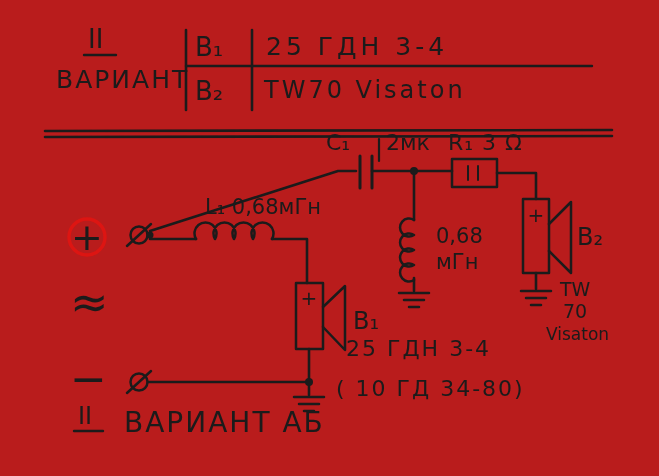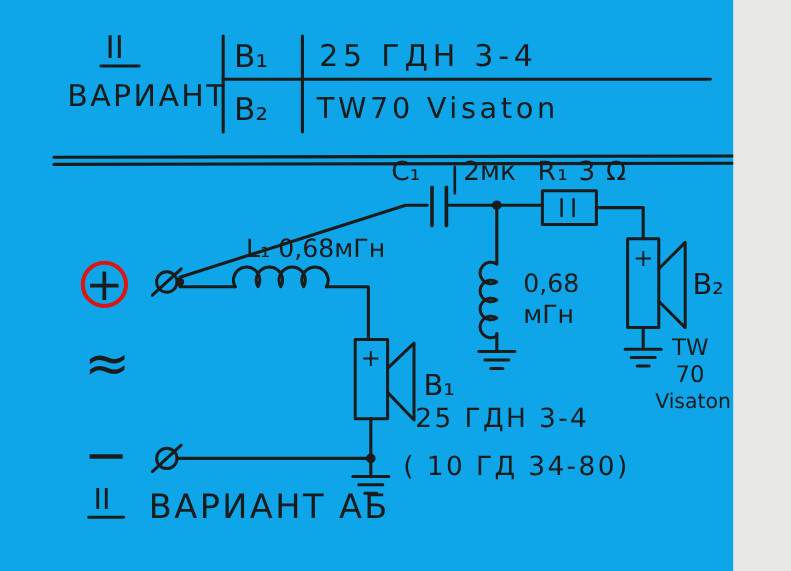--- a/index.html
+++ b/index.html
@@ -1,19 +1,19 @@
 <!DOCTYPE html>
 <html><head>
 <meta charset="utf-8">
 <style>
   html,body{margin:0;padding:0;background:#e8e8e6;}
   .page{
     position:relative;
-    width:611px;height:476px;
-    background:#0ea5e9;
+    width:659px;height:476px;
+    background:#b91c1c;
     overflow:hidden;
     font-family:"DejaVu Sans", sans-serif;
   }
   svg{position:absolute;top:0;left:0;}
   .ink{stroke:#1b1b1b;fill:none;stroke-linecap:round;stroke-linejoin:round;}
   .hw{font-family:"DejaVu Sans", sans-serif;fill:#1b1b1b;}
 </style>
 </head>
 <body>
 

